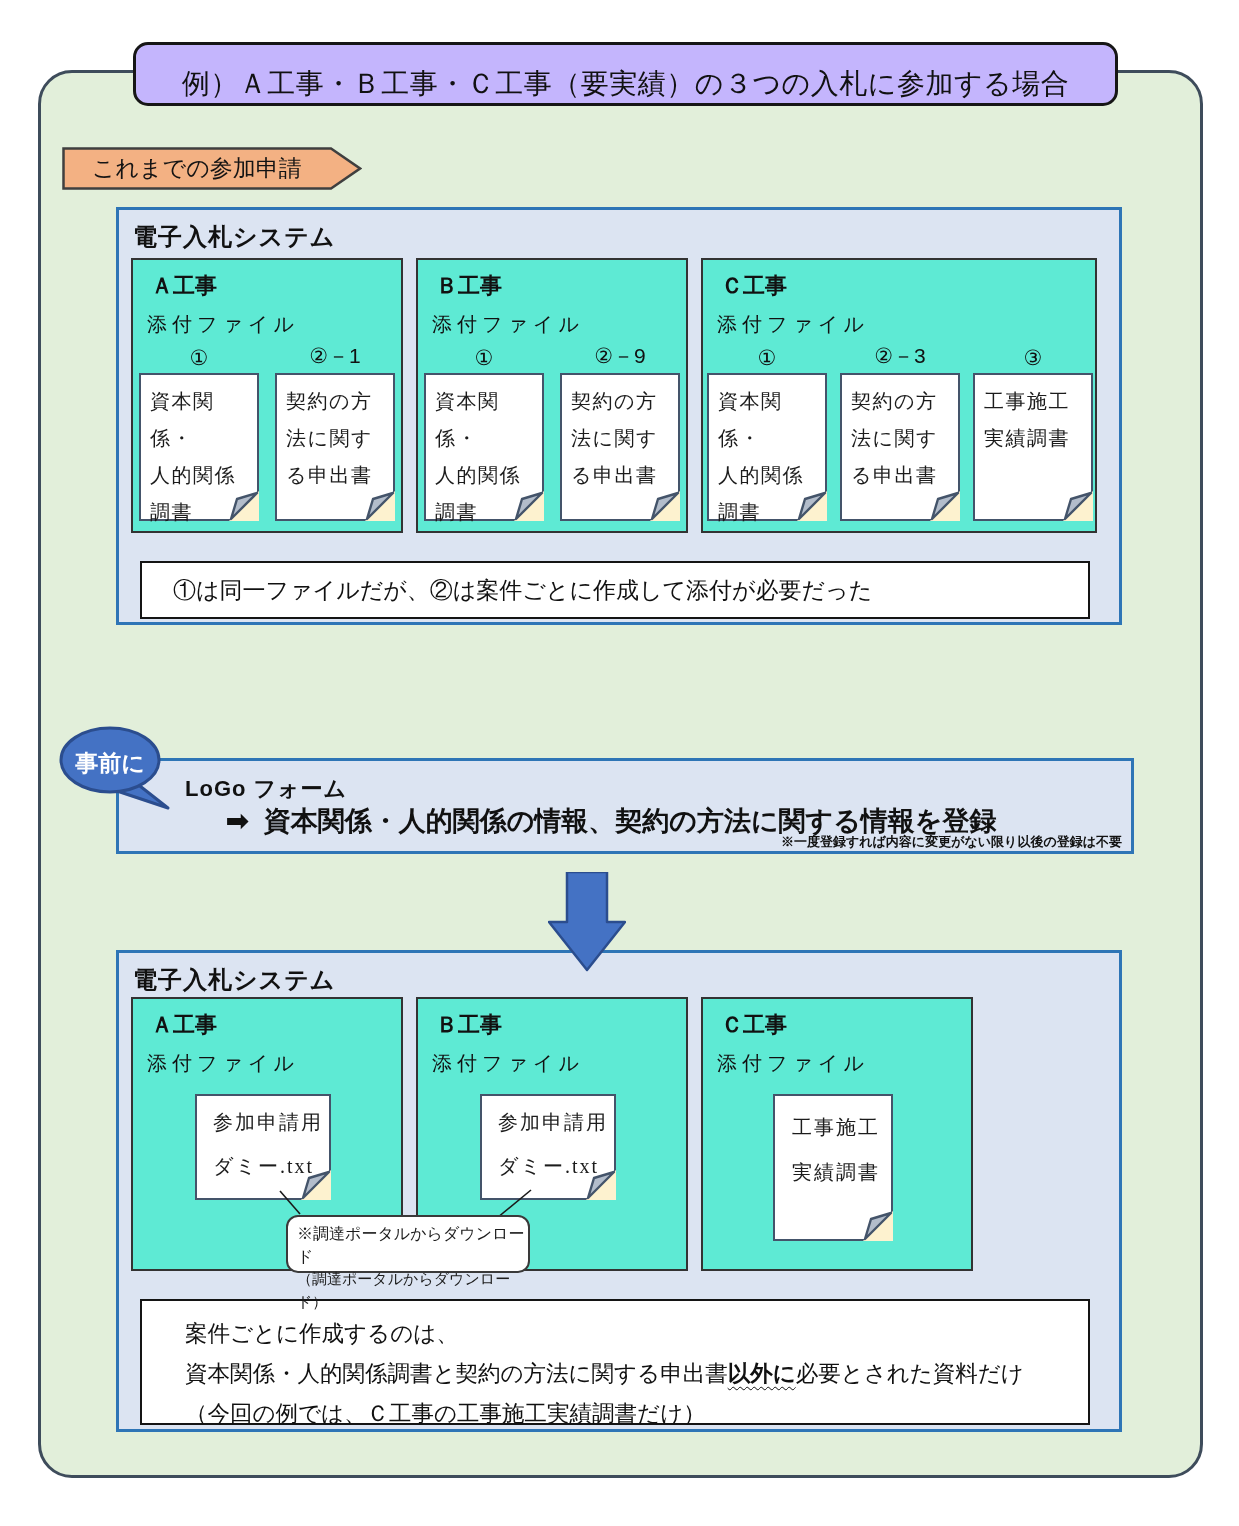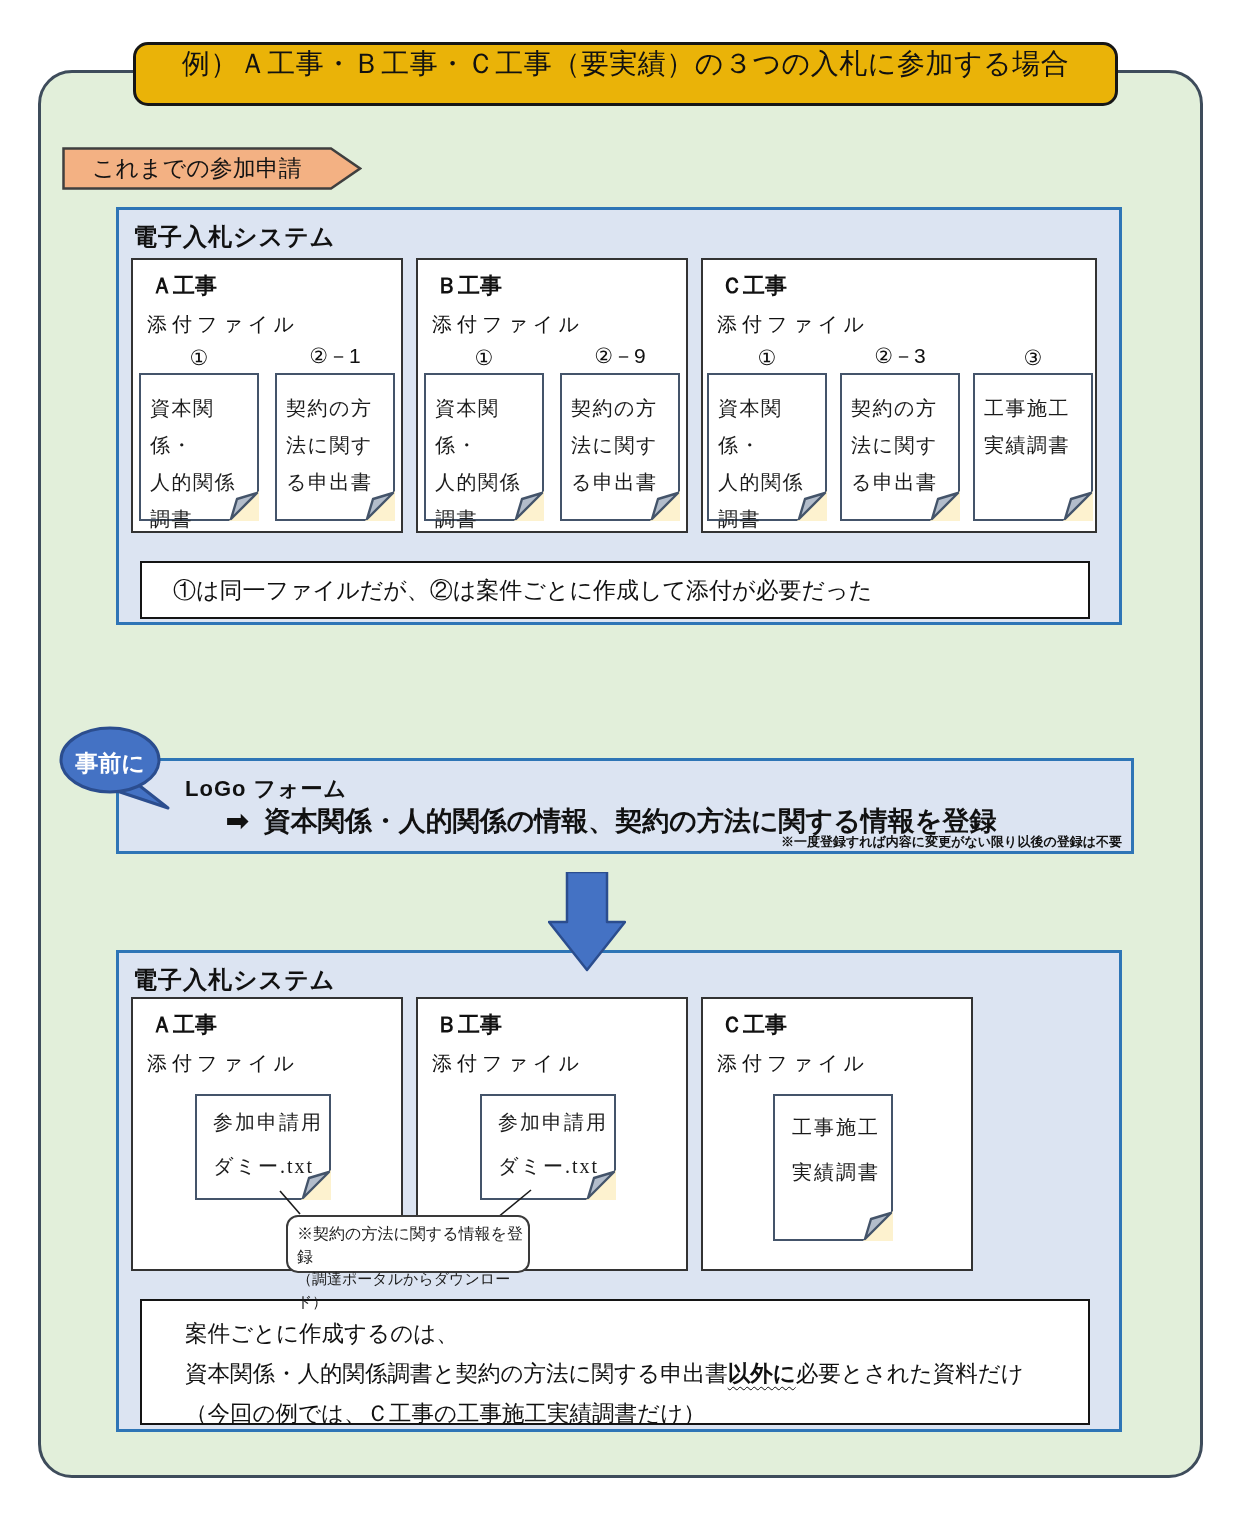--- a/index.html
+++ b/index.html
@@ -3,45 +3,45 @@
 <meta charset="utf-8">
 <style>
   html,body { margin:0; padding:0; background:#fff; }
   .canvas { position:relative; width:1239px; height:1526px; background:#ffffff;
             font-family:"Liberation Sans",sans-serif; color:#111; overflow:hidden; }
 
   .outer { position:absolute; left:38px; top:70px; width:1165px; height:1408px;
            background:#e2efda; border:3px solid #3e4c5b; border-radius:34px; box-sizing:border-box; }
 
   .banner { position:absolute; left:133px; top:42px; width:985px; height:64px;
-            background:#eab308; border:3px solid #161616; border-radius:15px; box-sizing:border-box;
-            display:flex; align-items:flex-start; justify-content:center; font-size:28px; letter-spacing:.5px; z-index:10; }
+            background:#c4b5fd; border:3px solid #161616; border-radius:15px; box-sizing:border-box;
+            display:flex; align-items:flex-end; justify-content:center; font-size:28px; letter-spacing:.5px; z-index:10; }
 
   .seclabel { position:absolute; width:300px; height:43px; z-index:5; }
   .seclabel svg { position:absolute; left:0; top:0; }
   .seclabel span { position:absolute; left:30px; top:0; height:100%; display:flex; align-items:center;
                    font-size:23px; color:#141414; }
 
   .panel { position:absolute; background:#dce4f2; border:3px solid #2e75b6; box-sizing:border-box; }
   .ptitle { position:absolute; left:14px; top:11px; font-weight:bold; font-size:24px; letter-spacing:1px; }
 
-  .workbox { position:absolute; background:#ffffff; border:2px solid #333; box-sizing:border-box; }
+  .workbox { position:absolute; background:#5eead4; border:2px solid #333; box-sizing:border-box; }
   .wname  { margin:11px 0 0 18px; font-family:"Liberation Serif",serif; font-weight:bold; font-size:22px; }
   .attach { margin:10px 0 0 14px; font-family:"Liberation Serif",serif; font-size:20px; letter-spacing:5px; }
 
   .docs { display:flex; gap:16px; margin:2px 0 0 6px; }
   .docs.tight { gap:13px; margin-left:4px; }
   .docs.center { justify-content:center; margin:17px 8px 0 0; }
   .dcol { display:flex; flex-direction:column; align-items:center; }
   .dnum { height:30px; display:flex; align-items:flex-end; justify-content:center;
           padding-bottom:3px; font-size:21px; }
 
   .doc { position:relative; background:#fff; border:2px solid #44546a; box-sizing:border-box;
          font-family:"Liberation Serif",serif; font-size:20px; letter-spacing:1.5px; color:#1c1c1c; }
-  .doc.s1 { width:120px; height:148px; padding-top:16px;font-family:Liberation Mono, monospace; }
+  .doc.s1 { width:120px; height:148px; padding-top:8px; }
   .doc.s1 .dl { line-height:37px; padding-left:9px; }
   .doc.s2 { width:136px; height:106px; padding-top:4px; }
   .doc.s2 .dl { line-height:44px; padding-left:16px; letter-spacing:2px; }
   .doc.s3 { width:120px; height:147px; padding-top:9px; }
   .doc.s3 .dl { line-height:45px; padding-left:17px; letter-spacing:2px; }
   .fold { position:absolute; right:-2px; bottom:-2px; width:30px; height:30px; }
 
   .notebox { position:absolute; background:#fff; border:2px solid #141414; box-sizing:border-box; }
   #note1 { left:21px; top:351px; width:950px; height:58px; display:flex; align-items:center;
            padding-left:31px; font-size:23px; }
@@ -263,21 +263,21 @@
           <div class="dl">実績調書</div>
           <svg class="fold" viewBox="0 0 30 30">
               <polygon points="0,30 30,0 30,30" fill="#fdf2cf"></polygon>
               <path d="M2,28 L28,2 L8,8 Z" fill="#b3bdcb" stroke="#44546a" stroke-width="2.4" stroke-linejoin="round"></path>
             </svg>
         </div>
       </div>
     </div>
 
     <div class="callout">
-      <div class="c1">※契約の方法に関する情報を登録</div>
+      <div class="c1">※調達ポータルからダウンロード</div>
       <div class="c2">（調達ポータルからダウンロード）</div>
     </div>
 
     <div class="notebox" id="note2">
       <div>案件ごとに作成するのは、</div>
       <div><span>資本関係・人的関係調書と契約の方法に関する申出書</span><span class="wavy">以外に</span><span>必要とされた資料だけ</span></div>
       <div>（今回の例では、Ｃ工事の工事施工実績調書だけ）</div>
     </div>
   </div>
 

